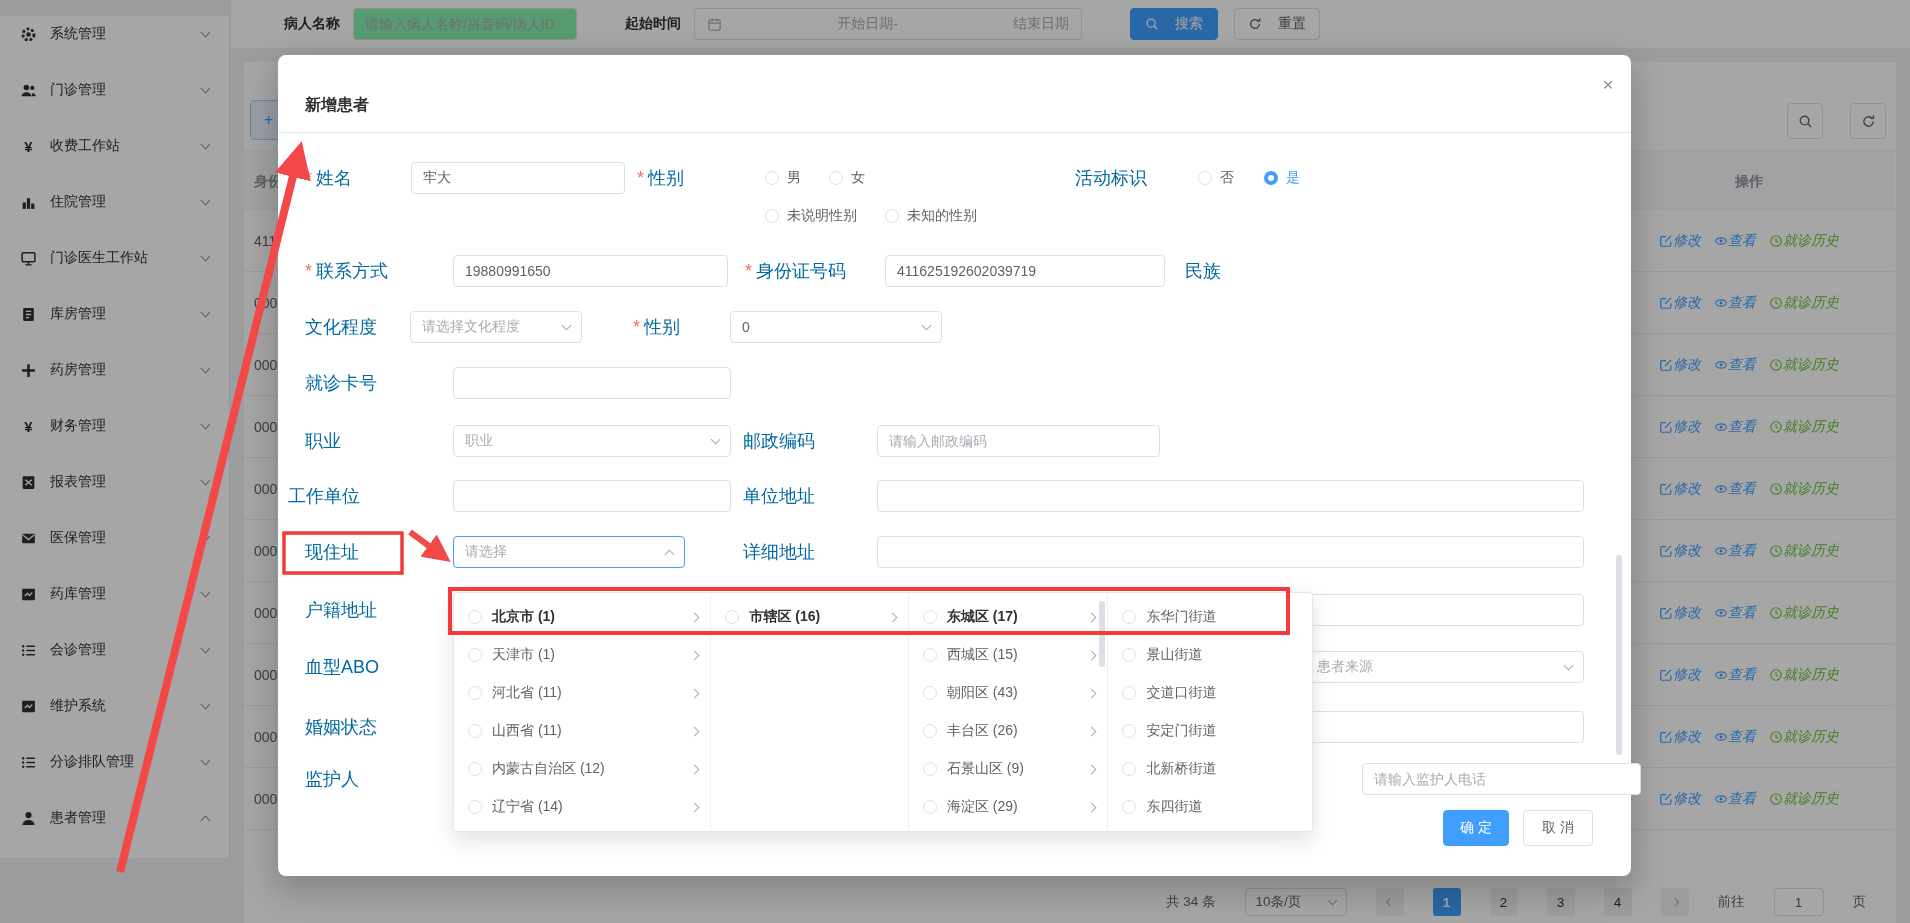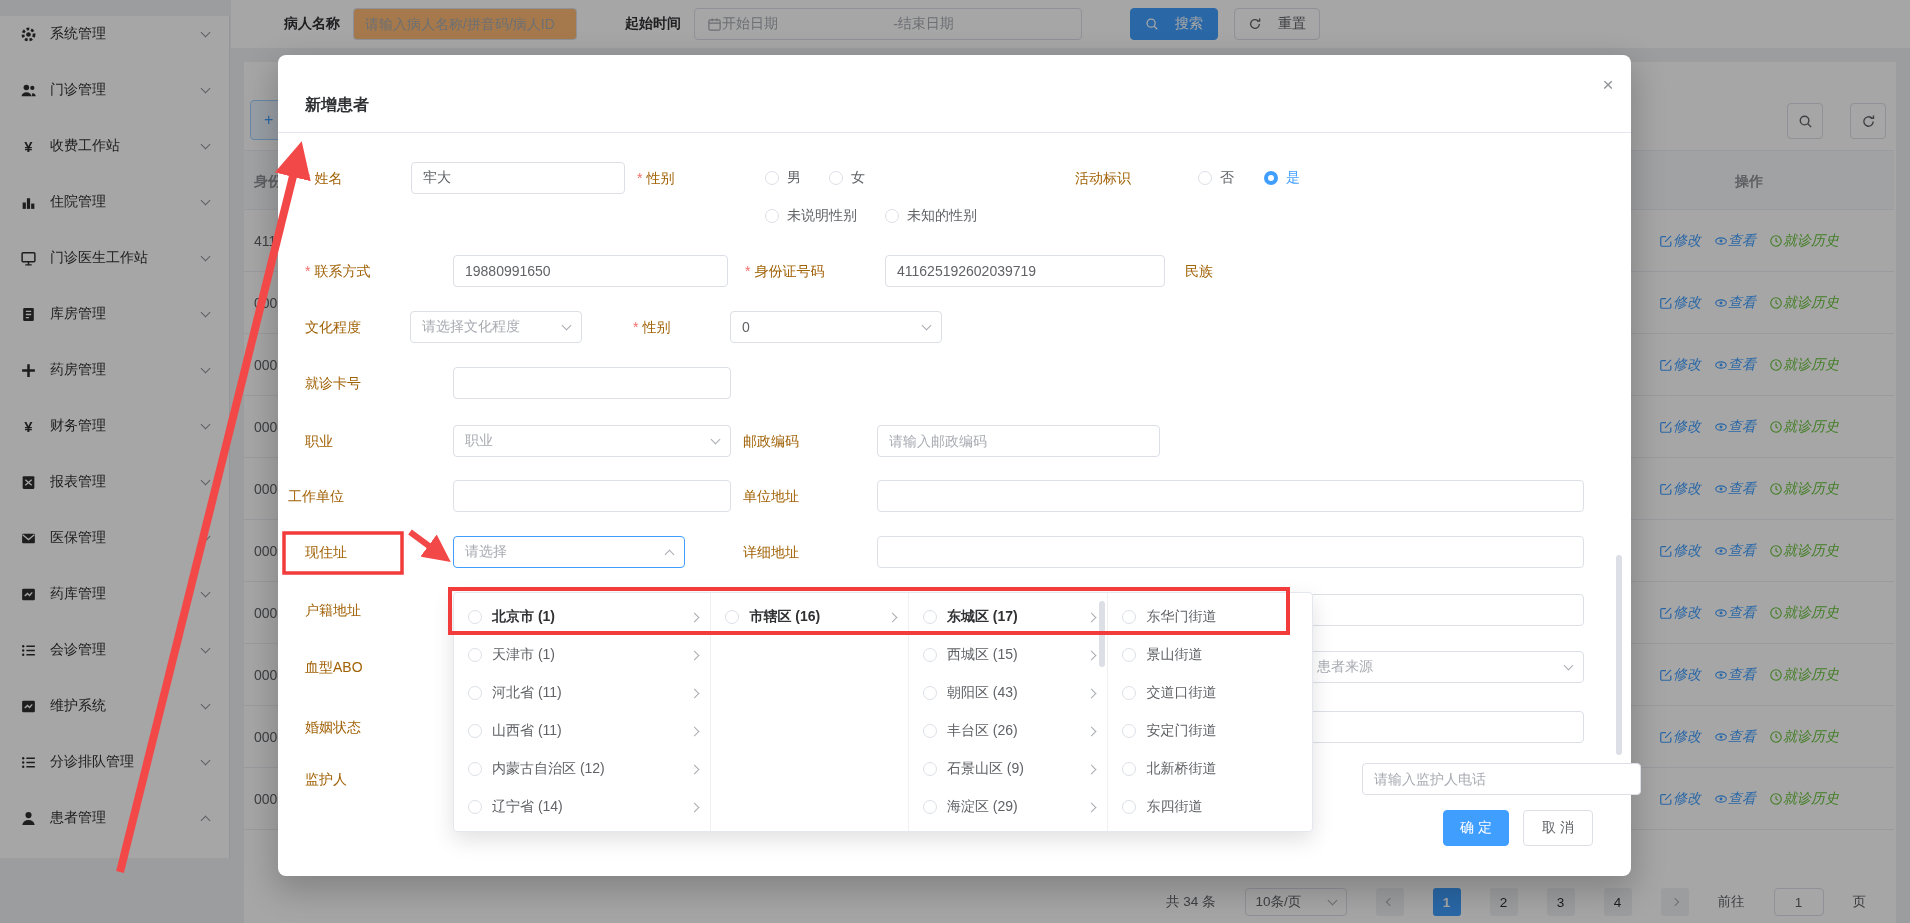--- a/index.html
+++ b/index.html
@@ -20,25 +20,25 @@
   .s-sub svg { width:17px; height:17px; color:#409eff; }
 
   .chev { display:inline-block; width:7px; height:7px; border-right:1.6px solid currentColor; border-bottom:1.6px solid currentColor; flex:none; }
   .chev.down { transform:rotate(45deg); margin-top:-3px; }
   .chev.up { transform:rotate(-135deg); margin-top:4px; }
   .chev.right { transform:rotate(-45deg); }
 
   
   .filterbar { position:absolute; left:231px; top:0; width:1679px; height:48px; background:#fff; display:flex; align-items:center; padding-left:53px; }
   .f-label-b { font-size:14px; font-weight:700; color:#303133; white-space:nowrap; }
-  .fb-input { width:224px; height:32px; margin-left:13px; border:1px solid #dcdfe6; border-radius:4px; padding:0 11px; font-size:14px; color:#606266; background:#fdba74; }
+  .fb-input { width:224px; height:32px; margin-left:13px; border:1px solid #dcdfe6; border-radius:4px; padding:0 11px; font-size:14px; color:#606266; background:#86efac; }
   .fb-input::placeholder { color:#a8abb2; }
   .datebox { width:388px; height:32px; margin-left:13px; border:1px solid #dcdfe6; border-radius:4px; background:#fff; display:flex; align-items:center; padding:0 12px; color:#a8abb2; font-size:14px; }
   .datebox svg { width:15px; height:15px; color:#a8abb2; flex:none; }
-  .datebox .d-s, .datebox .d-e { flex:1; text-align:left; }
+  .datebox .d-s, .datebox .d-e { flex:1; text-align:right; }
   .btn { height:32px; border-radius:4px; font-size:14px; display:inline-flex; align-items:center; justify-content:center; gap:16px; cursor:pointer; border:1px solid #dcdfe6; background:#fff; color:#606266; }
   .btn svg { width:14px; height:14px; }
   .btn.primary { background:#409eff; border-color:#409eff; color:#fff; }
   .fb-search { width:88px; margin-left:48px; }
   .fb-reset { width:86px; margin-left:16px; }
   .ml48 { margin-left:48px; }
 
   
   .card { position:absolute; left:244px; top:62px; width:1652px; height:861px; background:#fff; }
   .add-btn { position:absolute; left:6px; top:38px; width:110px; height:40px; border:1px solid #a0cfff; background:#ecf5ff; color:#409eff; border-radius:4px; font-size:16px; display:flex; align-items:center; padding-left:13px; }
@@ -66,21 +66,21 @@
 
   
   .dim { position:absolute; inset:0; background:rgba(0,0,0,0.35); z-index:10; }
 
   
   .modal { position:absolute; left:278px; top:55px; width:1353px; height:821px; background:#fff; border-radius:8px; box-shadow:0 12px 32px 4px rgba(0,0,0,.2); z-index:20; }
   .m-title { position:absolute; left:27px; top:40px; font-size:16px; font-weight:700; color:#303133; }
   .m-close { position:absolute; left:1318px; top:18px; width:24px; height:24px; font-size:19px; color:#909399; text-align:center; line-height:24px; cursor:pointer; }
   .m-div { position:absolute; left:0; top:77px; width:100%; height:1px; background:#e4e7ed; }
 
-  .f-label { position:absolute; height:20px; line-height:20px; font-size:14px; color:#a16207; white-space:nowrap; }
+  .f-label { position:absolute; height:20px; line-height:20px; font-size:18px; color:#0369a1; white-space:nowrap; }
   .req::before { content:"*"; color:#f56c6c; margin-right:4px; }
   .f-inp { position:absolute; height:32px; border:1px solid #dcdfe6; border-radius:4px; padding:0 11px; font-size:14px; color:#606266; background:#fff; }
   .f-inp::placeholder { color:#a8abb2; }
   .f-sel { position:absolute; height:32px; border:1px solid #dcdfe6; border-radius:4px; background:#fff; display:flex; align-items:center; justify-content:space-between; padding:0 11px; font-size:14px; color:#606266; cursor:pointer; }
   .f-sel .ph { color:#a8abb2; }
   .f-sel .chev { color:#a8abb2; }
   .f-sel.focus { border-color:#409eff; }
   .rgroup { position:absolute; height:32px; display:flex; align-items:center; gap:28px; }
   .ritem { display:flex; align-items:center; gap:8px; font-size:14px; color:#606266; cursor:pointer; }
   .ritem.on { color:#409eff; }

